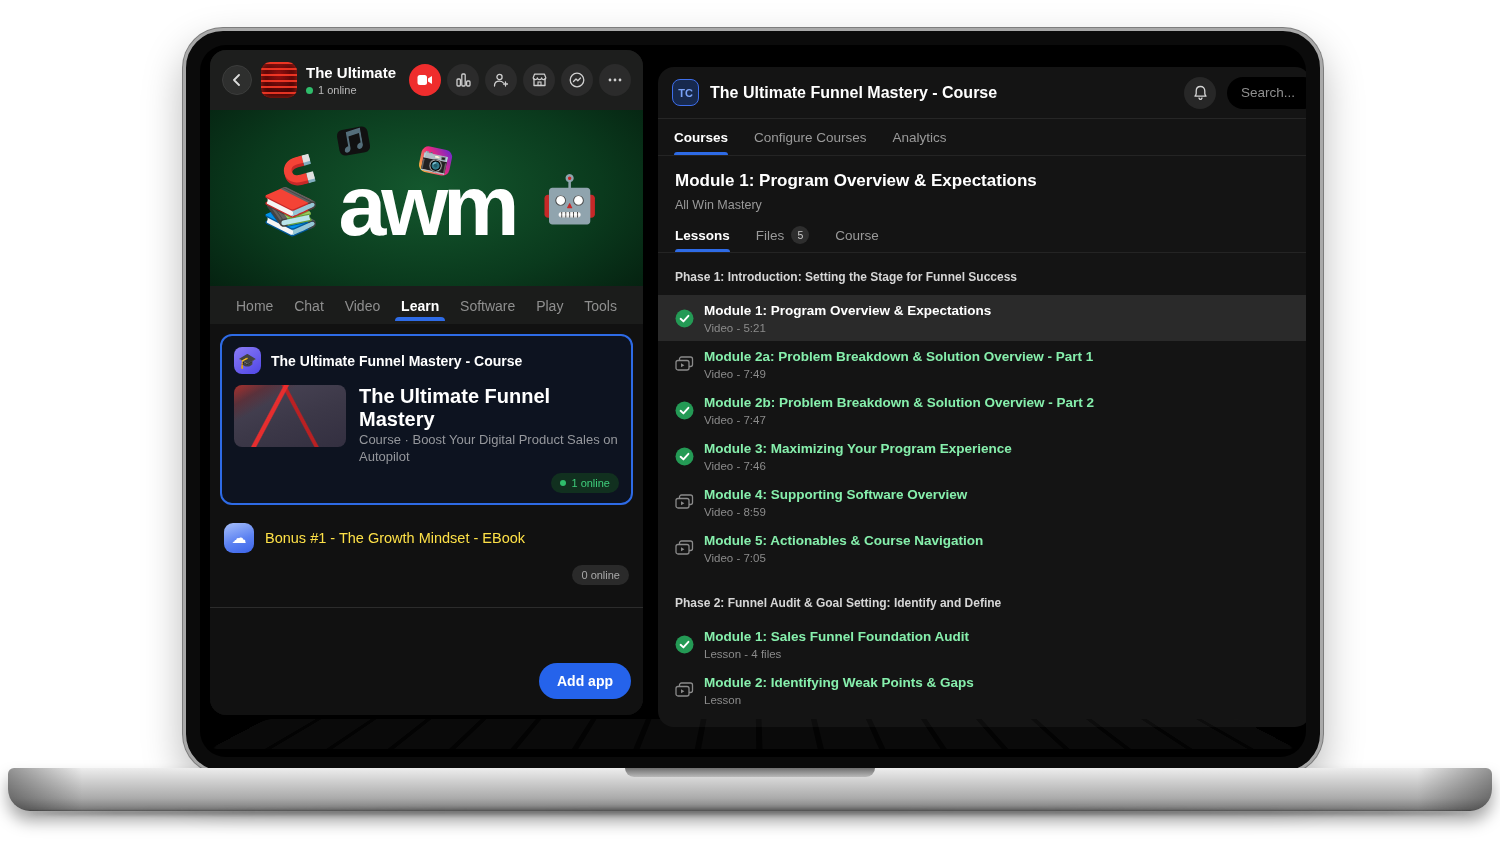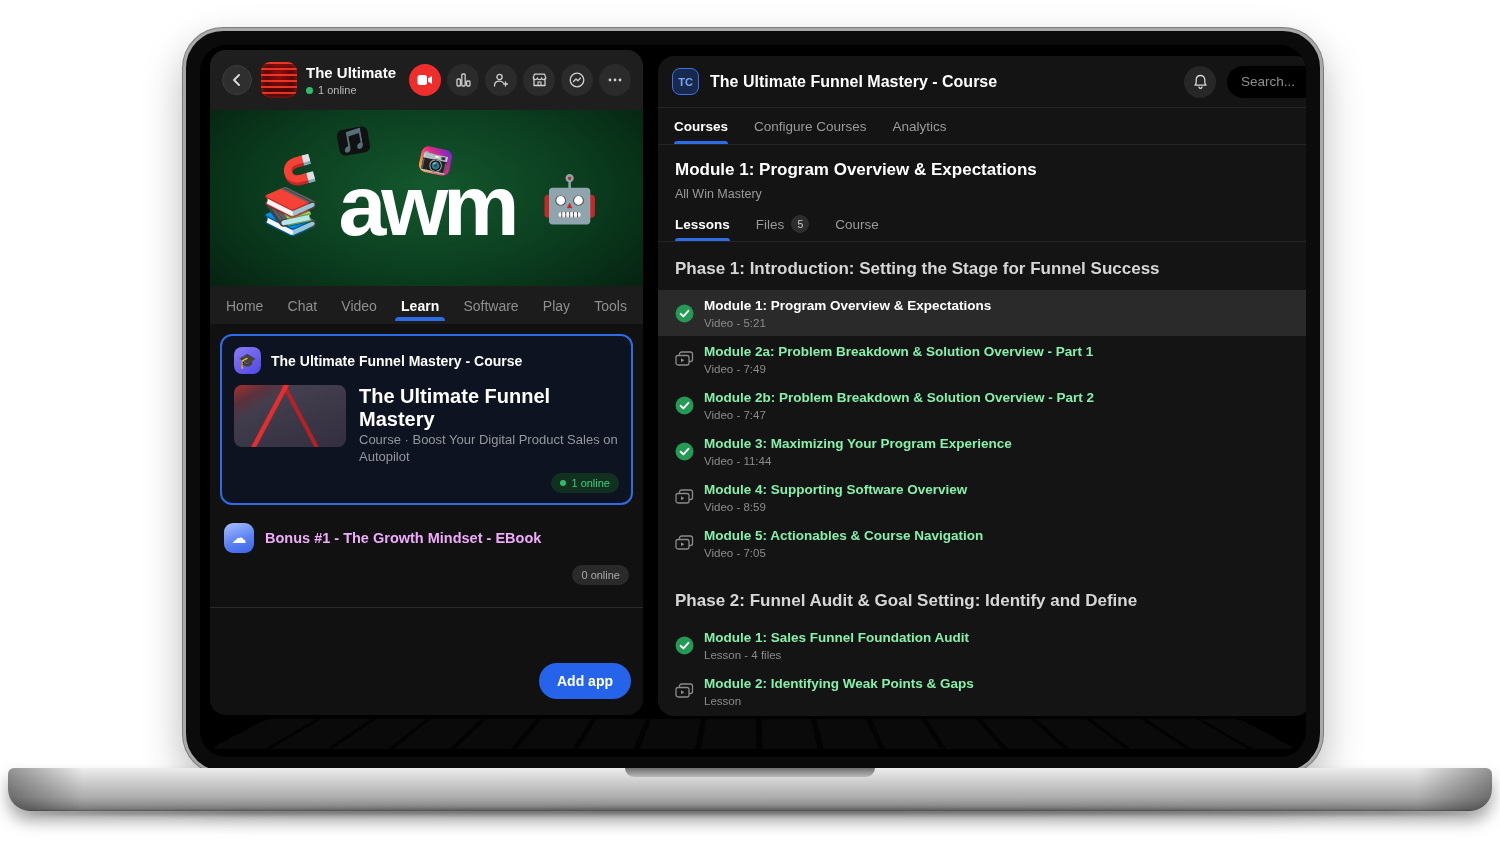--- a/index.html
+++ b/index.html
@@ -86,21 +86,21 @@
     position:absolute; left:50%; top:54%; transform:translate(-50%,-50%);
     color:#fff; font-size:86px; font-weight:800; letter-spacing:-5px; line-height:1;
   }
   .banner-emoji { position:absolute; line-height:1; }
   .em-tiktok { left:128px; top:18px; font-size:22px; background:#111; border-radius:6px; padding:2px; transform:rotate(-10deg); }
   .em-insta { left:210px; top:38px; font-size:22px; background:linear-gradient(45deg,#f9ce34,#ee2a7b,#6228d7); border-radius:7px; padding:2px; transform:rotate(12deg); }
   .em-magnet { left:72px; top:48px; font-size:26px; transform:rotate(-15deg); }
   .em-books { left:52px; top:78px; font-size:46px; }
   .em-robot { right:44px; top:66px; font-size:46px; }
 
-  .lp-nav { height:38px; background:#1b1c1b; display:flex; align-items:center; padding:0 14px;
+  .lp-nav { height:38px; background:#1b1c1b; display:flex; align-items:center; padding:0 24px;
     justify-content:space-between; }
   .lp-nav-item { color:#8f8f8f; font-size:14px; padding:9px 2px 7px; position:relative; cursor:pointer; white-space:nowrap; }
   .lp-nav-item.active { color:#fff; font-weight:600; }
   .lp-nav-item.active:after { content:""; position:absolute; left:-4px; right:-4px; bottom:0; height:4px;
     background:#2e6be6; border-radius:4px 4px 0 0; }
 
   .lp-body { position:relative; height:391px; background:#111; padding:10px 10px 0; }
   .course-card {
     border:2px solid #2e6be6; border-radius:12px; background:#0d1320; padding:11px 12px 10px;
   }
@@ -124,21 +124,21 @@
   .pill { font-size:11px; padding:4px 9px; border-radius:99px; display:flex; align-items:center; gap:5px; }
   .pill-green { background:#11301f; color:#3fce7c; }
   .pill-green .dot-green { width:6px; height:6px; }
   .pill-gray { background:#2a2a2a; color:#a9a9a9; }
 
   .bonus-row { padding:18px 4px 10px; }
   .bonus-head { display:flex; align-items:center; gap:11px; }
   .cloud-icon { width:30px; height:30px; border-radius:9px; flex:0 0 auto;
     background:linear-gradient(160deg,#a8c0fb 0%,#5d83f2 55%,#3b63e8 100%);
     display:flex; align-items:center; justify-content:center; color:#fff; font-size:15px; }
-  .bonus-title { color:#f0abfc; font-size:14.5px; font-weight:700;text-align:center; }
+  .bonus-title { color:#fde047; font-size:14.5px; font-weight:400;text-align:center; }
   .bonus-badge-row { display:flex; justify-content:flex-end; margin-top:12px; }
   .lp-divider { height:1px; background:#2c2c2c; margin:12px -10px 0; }
   .add-app-btn {
     position:absolute; right:12px; bottom:16px;
     background:#2563eb; color:#fff; font-size:14px; font-weight:600;
     border:none; border-radius:99px; padding:10px 18px; cursor:pointer;
     font-family:inherit;
   }
 
   
@@ -158,21 +158,21 @@
   .rp-tab.active { color:#fff; font-weight:600; }
   .rp-tab.active:after { content:""; position:absolute; left:0; right:0; bottom:0; height:3px; background:#2e6be6; border-radius:3px 3px 0 0; }
 
   .module-head { border-bottom:1px solid #242424; }
   .module-title { color:#fff; font-size:17px; font-weight:600; padding:15px 17px 0; }
   .module-sub { color:#9a9a9a; font-size:12.5px; padding:7px 17px 0; }
   .module-tabs { display:flex; gap:26px; padding:0 17px; height:34px; align-items:stretch; margin-top:6px; }
   .files-badge { background:#2e2e2e; color:#c9c9c9; font-size:10.5px; min-width:18px; height:18px; border-radius:99px;
     display:inline-flex; align-items:center; justify-content:center; margin-left:7px; padding:0 5px; }
 
-  .phase-label { color:#d6d6d6; font-size:17px; font-weight:600; padding:17px 17px 11px; }
+  .phase-label { color:#d6d6d6; font-size:12px; font-weight:600; padding:17px 17px 11px; }
   .phase-label.second { padding-top:25px; }
   .lesson-row { display:flex; align-items:center; gap:10px; padding:7px 17px; min-height:46px; cursor:pointer; }
   .lesson-row.selected { background:#2a2a2a; }
   .lesson-icon { width:19px; height:19px; flex:0 0 auto; display:flex; align-items:center; justify-content:center; }
   .lesson-title { color:#86efac; font-size:13.5px; font-weight:600; }
   .lesson-row.selected .lesson-title { color:#fff; }
   .lesson-meta { color:#8b8b8b; font-size:11.5px; margin-top:4px; }
 </style>
 </head>
 <body>
@@ -287,21 +287,21 @@
           <div class="bonus-badge-row">
             <span class="pill pill-gray">0 online</span>
           </div>
         </div>
         <div class="lp-divider"></div>
 
         <button class="add-app-btn">Add app</button>
       </div>
     </div>
 
-    <div class="panel right-panel" style="left:458px; top:11px;">
+    <div class="panel right-panel" style="left:458px; top:22px;">
       <div class="rp-header">
         <div class="tc-badge">TC</div>
         <div class="rp-title">The Ultimate Funnel Mastery - Course</div>
         <div class="circle-btn bell-btn">
           <svg width="15" height="16" viewBox="0 0 15 16">
               <path d="M7.5 1.5 C5 1.5 3.2 3.4 3.2 6 V8.6 C3.2 9.6 2.7 10.4 2 11.2 H13 C12.3 10.4 11.8 9.6 11.8 8.6 V6 C11.8 3.4 10 1.5 7.5 1.5 Z" fill="none" stroke="#d6d6d6" stroke-width="1.3" stroke-linejoin="round"></path>
               <path d="M6 13 C6.3 13.9 7 14.4 7.5 14.4 C8 14.4 8.7 13.9 9 13" fill="none" stroke="#d6d6d6" stroke-width="1.3" stroke-linecap="round"></path>
             </svg>
         </div>
         <input class="search-pill" type="text" placeholder="Search..." style="">
@@ -371,21 +371,21 @@
 
         <div class="lesson-row">
           <span class="lesson-icon">
             <svg width="19" height="19" viewBox="0 0 19 19">
                 <circle cx="9.5" cy="9.5" r="9" fill="#249a55"></circle>
                 <path d="M5.6 9.8 L8.4 12.4 L13.4 6.8" stroke="#fff" stroke-width="1.9" fill="none" stroke-linecap="round" stroke-linejoin="round"></path>
               </svg>
           </span>
           <div>
             <div class="lesson-title">Module 3: Maximizing Your Program Experience</div>
-            <div class="lesson-meta">Video - 11:44</div>
+            <div class="lesson-meta">Video - 7:46</div>
           </div>
         </div>
 
         <div class="lesson-row">
           <span class="lesson-icon">
             <svg width="19" height="17" viewBox="0 0 19 17">
                 <rect x="4.5" y="1" width="13" height="9.5" rx="2" fill="none" stroke="#8a8a8a" stroke-width="1.3"></rect>
                 <rect x="1" y="4.5" width="13" height="9.5" rx="2" fill="#141414" stroke="#8a8a8a" stroke-width="1.3"></rect>
                 <path d="M6 7.2 L9.4 9.2 L6 11.2 Z" fill="#8a8a8a"></path>
               </svg>

